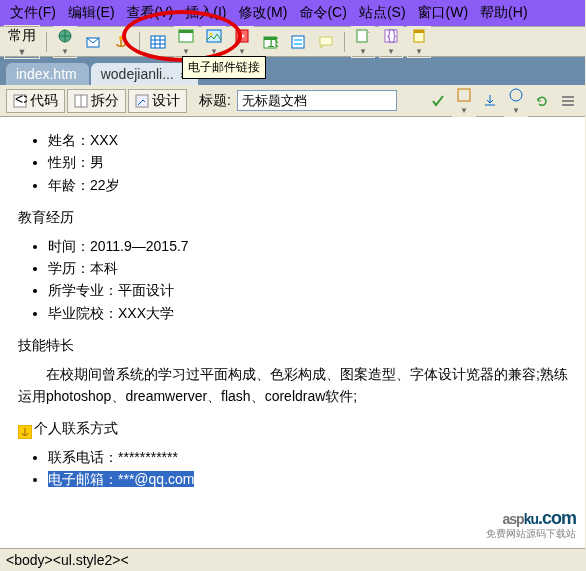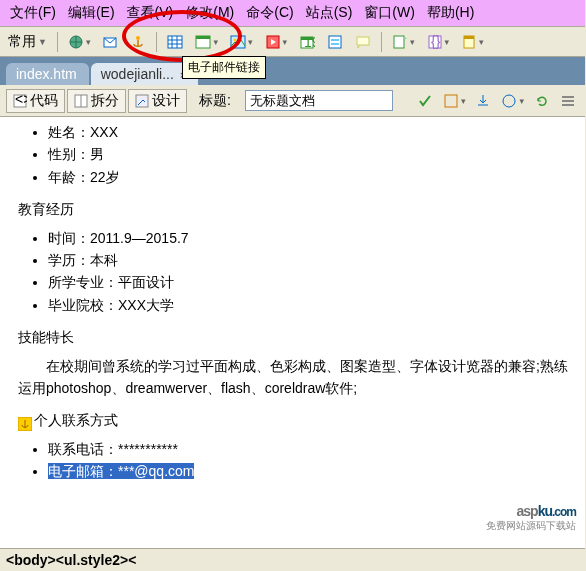--- a/index.html
+++ b/index.html
@@ -1,56 +1,57 @@
 <!DOCTYPE html>
 <html><head>
 <meta charset="utf-8">
 <style>
   * { margin: 0; padding: 0; box-sizing: border-box; font-family: "Microsoft YaHei", SimSun, sans-serif; font-size: 14px; }
   body { width: 586px; height: 571px; background: #fff; overflow: hidden; position: relative; }
-  .menubar { background: #f0abfc; border-bottom: 1px solid #aca899; display: flex; gap: 0; padding: 2px 4px; }
+  .menubar { background: #8b5cf6; border-bottom: 1px solid #aca899; display: flex; gap: 0; padding: 2px 4px; }
   .menubar span { padding: 2px 6px; cursor: default; }
   .tbrow { background: #ece9d8; border-bottom: 1px solid #aca899; display: flex; align-items: center; padding: 2px 4px; gap: 4px; height: 30px; }
-  .tbbtn { border: 1px solid #ece9d8; padding: 1px 3px; display: inline-flex; align-items: center; gap: 2px; cursor: default; }
+  .tbbtn { border: 1px solid #ece9d8; padding: 1px 3px; display: inline-flex; align-items: center; gap: 2px; cursor: default; flex-direction: column; }
   .tbbtn svg { display: block; }
   .sep { width: 1px; height: 20px; background: #aca899; margin: 0 2px; }
   .drop { font-size: 9px; color: #666; }
   .tabstrip { background: #6b8bab; display: flex; align-items: end; padding: 4px 6px 0 6px; gap: 2px; height: 28px; }
   .tab { background: #a0b8cf; color: #fff; padding: 3px 12px 3px 10px; border-radius: 6px 6px 0 0; font-size: 12px; position: relative; }
   .tab.active { background: #dfe8f1; color: #333; }
   .tab .x { margin-left: 6px; font-size: 11px; }
   .viewbar { background: #ece9d8; border-bottom: 1px solid #aca899; display: flex; align-items: center; padding: 3px 6px; gap: 2px; height: 32px; }
   .viewbtn { border: 1px solid #aca899; background: #f5f3e9; padding: 2px 6px; display: inline-flex; align-items: center; gap: 3px; font-size: 13px; }
   .viewbtn svg { display: block; }
-  .titlelbl { margin: 0 12px 0 10px; }
-  .titleinput { border: 1px solid #7f9db9; padding: 2px 4px; width: 148px; font-size: 13px; }
+  .titlelbl { margin: 0 4px 0 10px; }
+  .titleinput { border: 1px solid #7f9db9; padding: 2px 4px; width: 160px; font-size: 13px; }
   .flex1 { flex: 1; }
-  .doc { background: #fff; padding: 4px 18px 10px 18px; height: 440px; overflow: hidden; font-family: SimSun, serif; font-size: 17px; line-height: 1.6; position: relative; }
+  .doc { background: #fff; padding: 4px 18px 10px 18px; height: 440px; overflow: hidden; font-family: SimSun, serif; font-size: 17px; line-height: 1.6; position: relative; margin-top: 8px; }
   .doc ul { padding-left: 30px; list-style: disc; }
   .doc h { display: block; margin: 10px 0 6px 0; }
   .hl { background: #316ac5; color: #fff; }
   .anchor-ic { display: inline-block; width: 14px; height: 14px; vertical-align: middle; margin-right: 2px; }
-  .statusbar { background: #ece9d8; border-top: 1px solid #aca899; padding: 3px 6px; font-size: 12px; font-family: monospace; position: absolute; bottom: 0; left: 0; right: 1px; display: flex; align-items: center; font-weight: bold; }
+  .statusbar { background: #ece9d8; border-top: 1px solid #aca899; padding: 3px 6px; font-size: 12px; font-family: monospace; position: absolute; bottom: 0; left: 0; right: 1px; display: flex; align-items: center; }
   .scrollbar { position: absolute; right: 0; top: 0; bottom: 0; width: 1px; background: #ece9d8; }
   .tooltip { position: absolute; left: 182px; top: 56px; background: #ffffe1; border: 1px solid #000; padding: 2px 5px; font-size: 12px; z-index: 20; }
   .redcircle { position: absolute; left: 122px; top: 10px; width: 120px; height: 52px; border: 4px solid #e00000; border-radius: 50%; z-index: 10; pointer-events: none; }
   .watermark { position: absolute; right: 10px; bottom: 26px; font-family: Arial; text-align: right; line-height: 1; }
   .watermark .big { font-size: 34px; font-weight: bold; letter-spacing: -1px; }
   .watermark .big .a { color: #737373; } .watermark .big .b { color: #0c4a6e; }
   .watermark .sm { font-size: 10px; color: #888; }
 </style>
 </head>
 <body>
 
 <div class="redcircle"></div>
 
 <div class="menubar">
   <span>文件(F)</span>
   <span>编辑(E)</span>
   <span>查看(V)</span>
+  <span>插入(I)</span>
   <span>修改(M)</span>
   <span>命令(C)</span>
   <span>站点(S)</span>
   <span>窗口(W)</span>
   <span>帮助(H)</span>
 </div>
 
 <div class="tbrow">
   <span class="tbbtn">
     <span>常用</span>
@@ -238,21 +239,21 @@
           <rect width="14" height="14" fill="#fc0" stroke="#c90"></rect>
           <path d="M7 3v8M4 8c0 3 6 3 6 0" stroke="#960" fill="none"></path>
         </svg></span><span>个人联系方式</span>
   </h>
   <ul>
     <li>联系电话：***********</li>
     <li><span class="hl">电子邮箱：***@qq.com</span></li>
   </ul>
 
   <div class="watermark">
-    <div class="big"><span class="a">asp</span><span class="b">ku</span><span class="b" style="font-size:12px">.com</span></div>
+    <div class="big"><span class="a">asp</span><span class="b">ku</span><span class="b" style="font-size:18px">.com</span></div>
     <div class="sm">免费网站源码下载站</div>
   </div>
 </div>
 
 <div class="scrollbar"></div>
 
 <div class="statusbar">
   <span>&lt;body&gt;&lt;ul.style2&gt;&lt;</span>
 </div>
 

